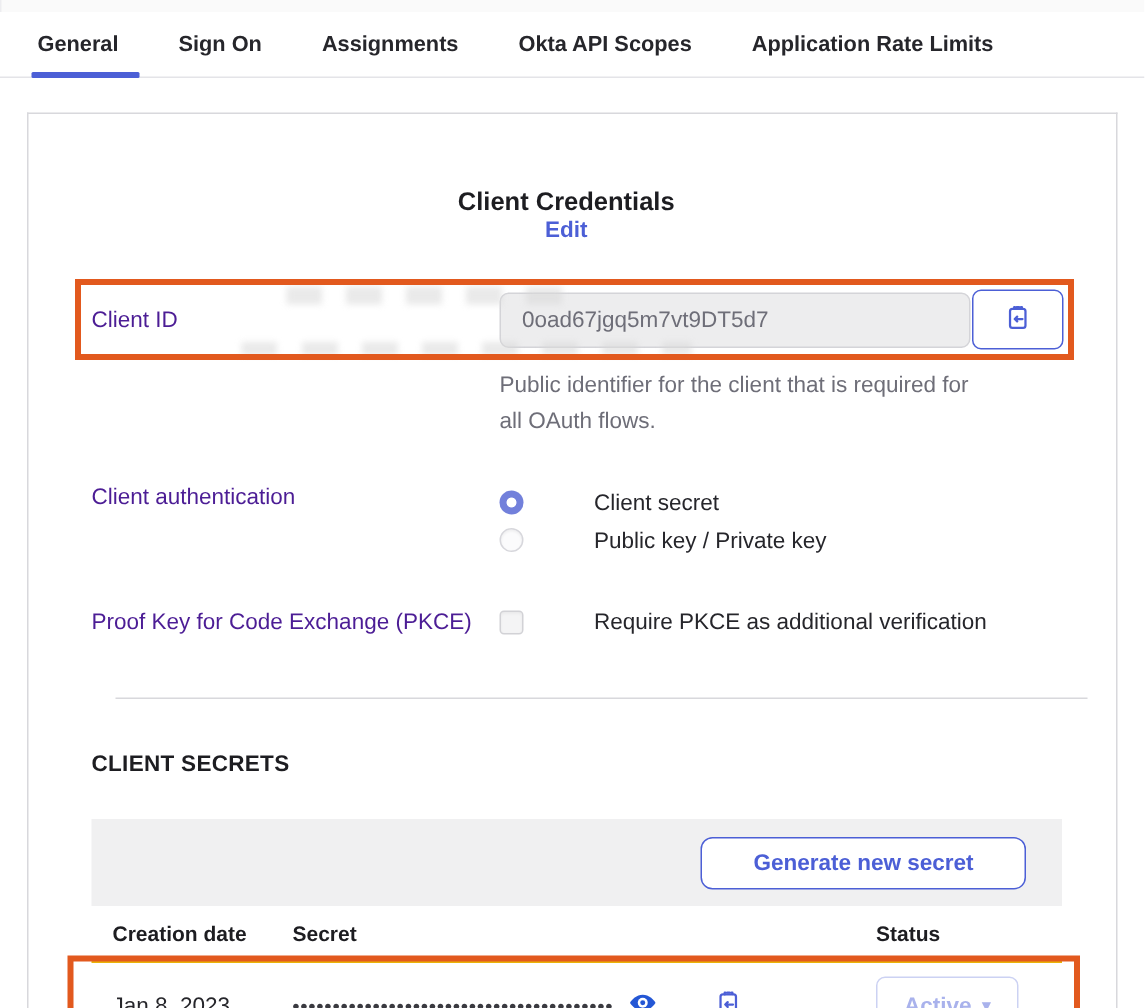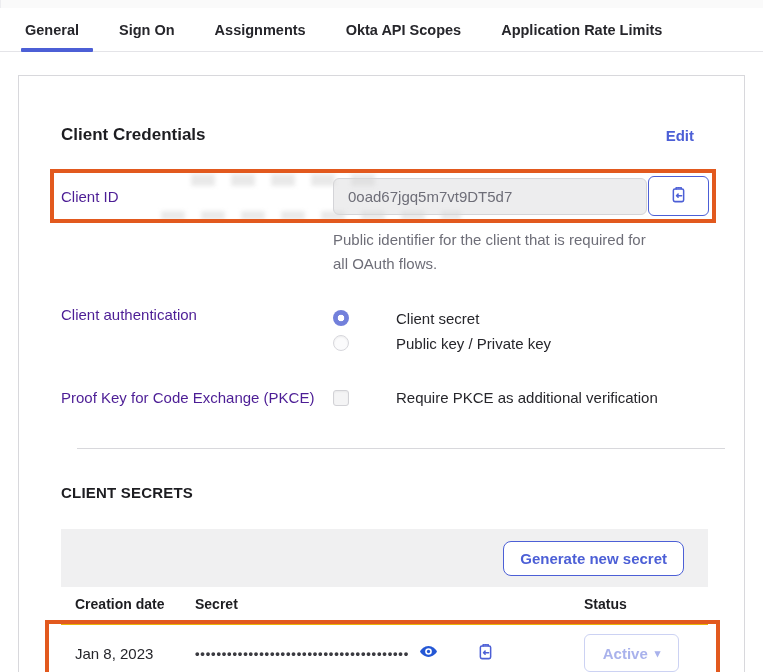--- a/index.html
+++ b/index.html
@@ -46,20 +46,21 @@
     border-bottom: none;
     background: #fff;
     padding: 49px 50px 80px 42px;
     min-height: 660px;
   }
 
   .section-head {
     display: flex;
     justify-content: space-between;
     align-items: center;
+    flex-direction: column;
   }
   .section-title { font-size: 17px; font-weight: bold; color: #1d1d21; }
   .edit-link { font-size: 15px; font-weight: bold; color: #4c5fd6; cursor: pointer; }
 
   
   .form-row {
     display: grid;
     grid-template-columns: 272px 1fr;
     align-items: center;
   }
@@ -161,31 +162,31 @@
     padding-right: 24px;
   }
   .generate-btn {
     background: #fff;
     border: 1px solid #4c5fd6;
     border-radius: 8px;
     color: #4c5fd6;
     font-size: 15px;
     font-weight: bold;
     font-family: "Liberation Sans", sans-serif;
-    padding: 8px 16px;
+    padding: 8px 34px;
     cursor: pointer;
     text-align: center;
   }
   .thead, .trow {
     display: grid;
     grid-template-columns: 120px 1fr 110px;
     padding: 0 14px;
     align-items: center;
   }
-  .thead { height: 38px; border-bottom: 5px solid #eab308; }
+  .thead { height: 38px; border-bottom: 2px solid #eab308; }
   .th { font-size: 14px; font-weight: bold; color: #1d1d21; }
   .trow { position: relative; height: 56px; }
   .td-date { font-size: 15px; color: #26262b; }
   .secret-cell { display: flex; align-items: center; }
   .dots {
     font-size: 13px;
     font-weight: bold;
     letter-spacing: 0.8px;
     color: #3a3a40;
     white-space: nowrap;

